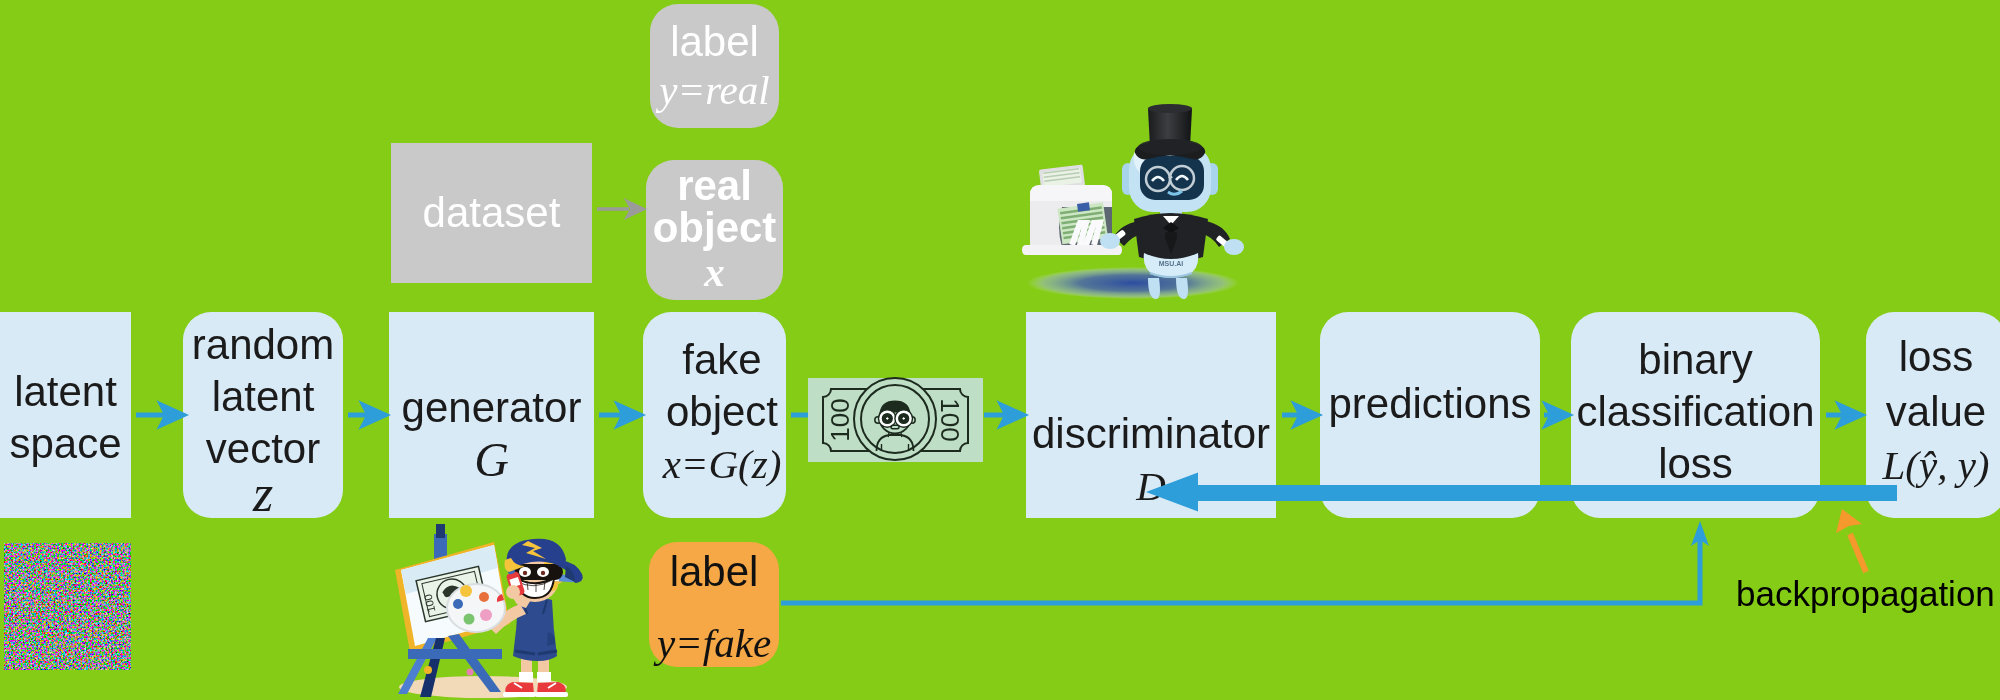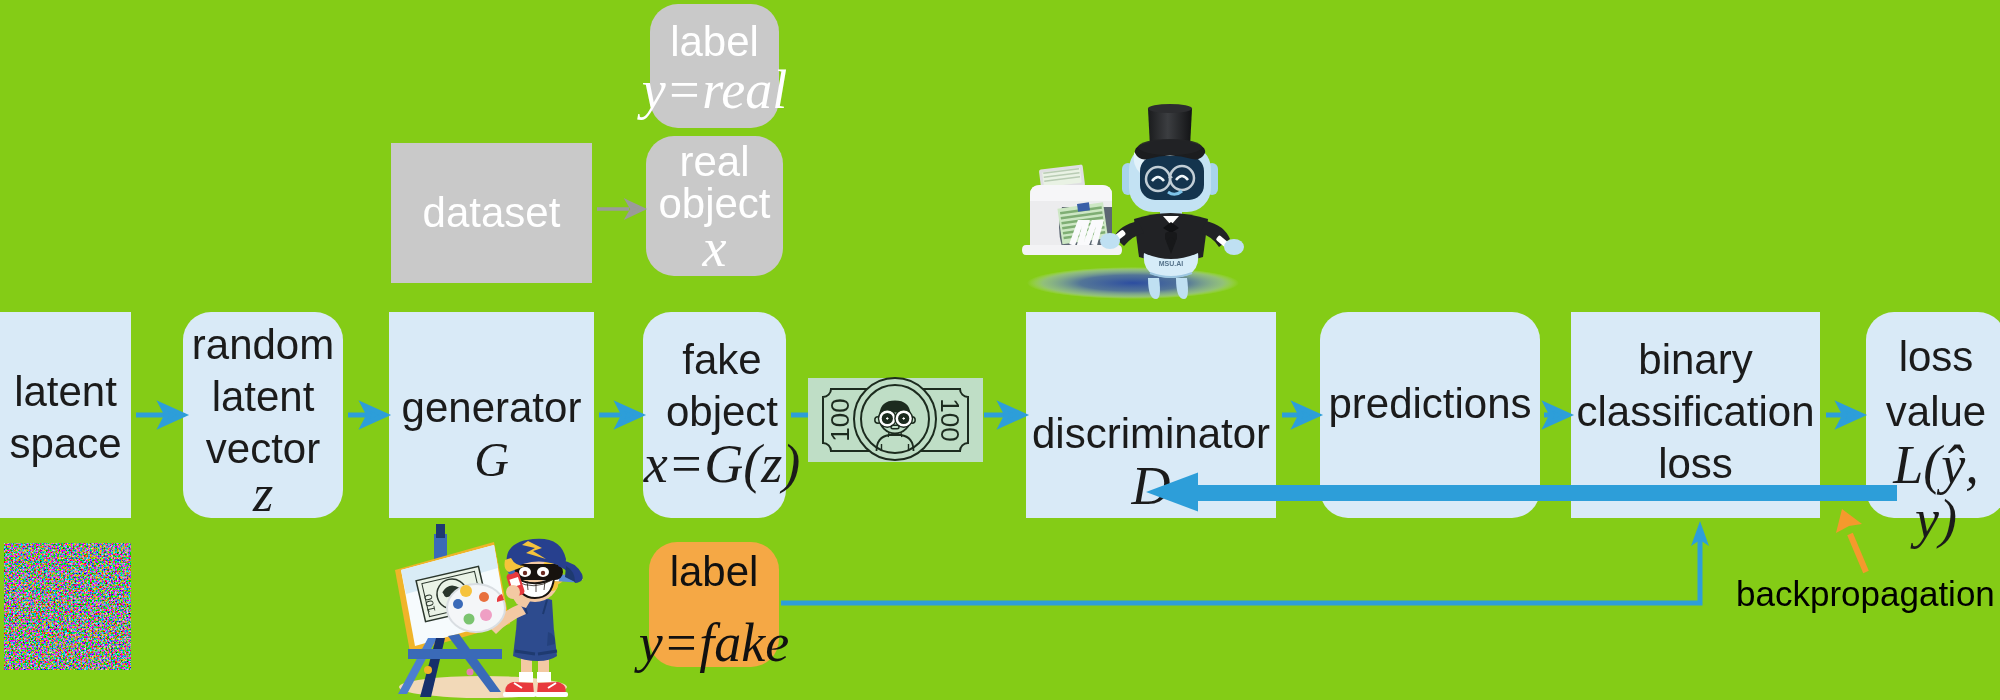--- a/index.html
+++ b/index.html
@@ -3,35 +3,35 @@
 <meta charset="utf-8">
 <style>
   html,body{margin:0;padding:0;}
   #stage{position:relative;width:2000px;height:700px;background:#84cc16;overflow:hidden;
          font-family:"Liberation Sans",sans-serif;}
   .box{position:absolute;display:flex;flex-direction:column;justify-content:flex-start;
        align-items:center;background:#d9eaf7;color:#1b1b1b;font-size:42px;line-height:52px;
        text-align:center;box-sizing:border-box;}
   .gray{background:#c9c9c9;color:#fff;}
   .rnd{border-radius:28px;}
-  .math{font-family:"Liberation Serif",serif;font-style:italic;font-size:54px;}
+  .math{font-family:"Liberation Serif",serif;font-style:italic;font-size:41px;}
   .orange{background:#f5a845;color:#111;}
 </style>
 </head>
 <body>
 <div id="stage">
 
   <div class="box gray rnd" style="left:650px;top:4px;width:129px;height:124px;line-height:48px;justify-content:center;">
     <div>label</div>
       <div class="math">y=real</div>
   </div>
   <div class="box gray" style="left:391px;top:143px;width:201px;height:140px;justify-content:center;">
     <div>dataset</div>
   </div>
-  <div class="box gray rnd" style="left:646px;top:136px;width:137px;height:140px;line-height:42px;justify-content:center;">
+  <div class="box gray rnd" style="left:646px;top:160px;width:137px;height:140px;line-height:42px;justify-content:center;font-weight:bold;">
     <div>real</div>
       <div>object</div>
       <div class="math" style="line-height:46px;">x</div>
   </div>
 
   <div class="box" style="left:0;top:312px;width:131px;height:206px;padding-top:54px;">
     <div>latent</div>
       <div>space</div>
   </div>
   <div class="box rnd" style="left:183px;top:312px;width:160px;height:206px;padding-top:7px;">
@@ -49,21 +49,21 @@
       <div>object</div>
       <div class="math">x=G(z)</div>
   </div>
   <div class="box" style="left:1026px;top:312px;width:250px;height:206px;padding-top:96px;">
     <div>discriminator</div>
       <div class="math">D</div>
   </div>
   <div class="box rnd" style="left:1320px;top:312px;width:220px;height:206px;padding-top:66px;gap:8px;">
     <div>predictions</div>
   </div>
-  <div class="box" style="left:1571px;top:312px;width:249px;height:206px;padding-top:22px;">
+  <div class="box" style="left:1571px;top:312px;width:249px;height:206px;padding-top:22px;border-radius:29px;">
     <div>binary</div>
       <div>classification</div>
       <div>loss</div>
   </div>
   <div class="box rnd" style="left:1866px;top:312px;width:140px;height:206px;padding-top:19px;">
     <div>loss</div>
       <div style="margin-top:3px;">value</div>
       <div class="math" style="line-height:54px;">L(ŷ, y)</div>
   </div>
 

